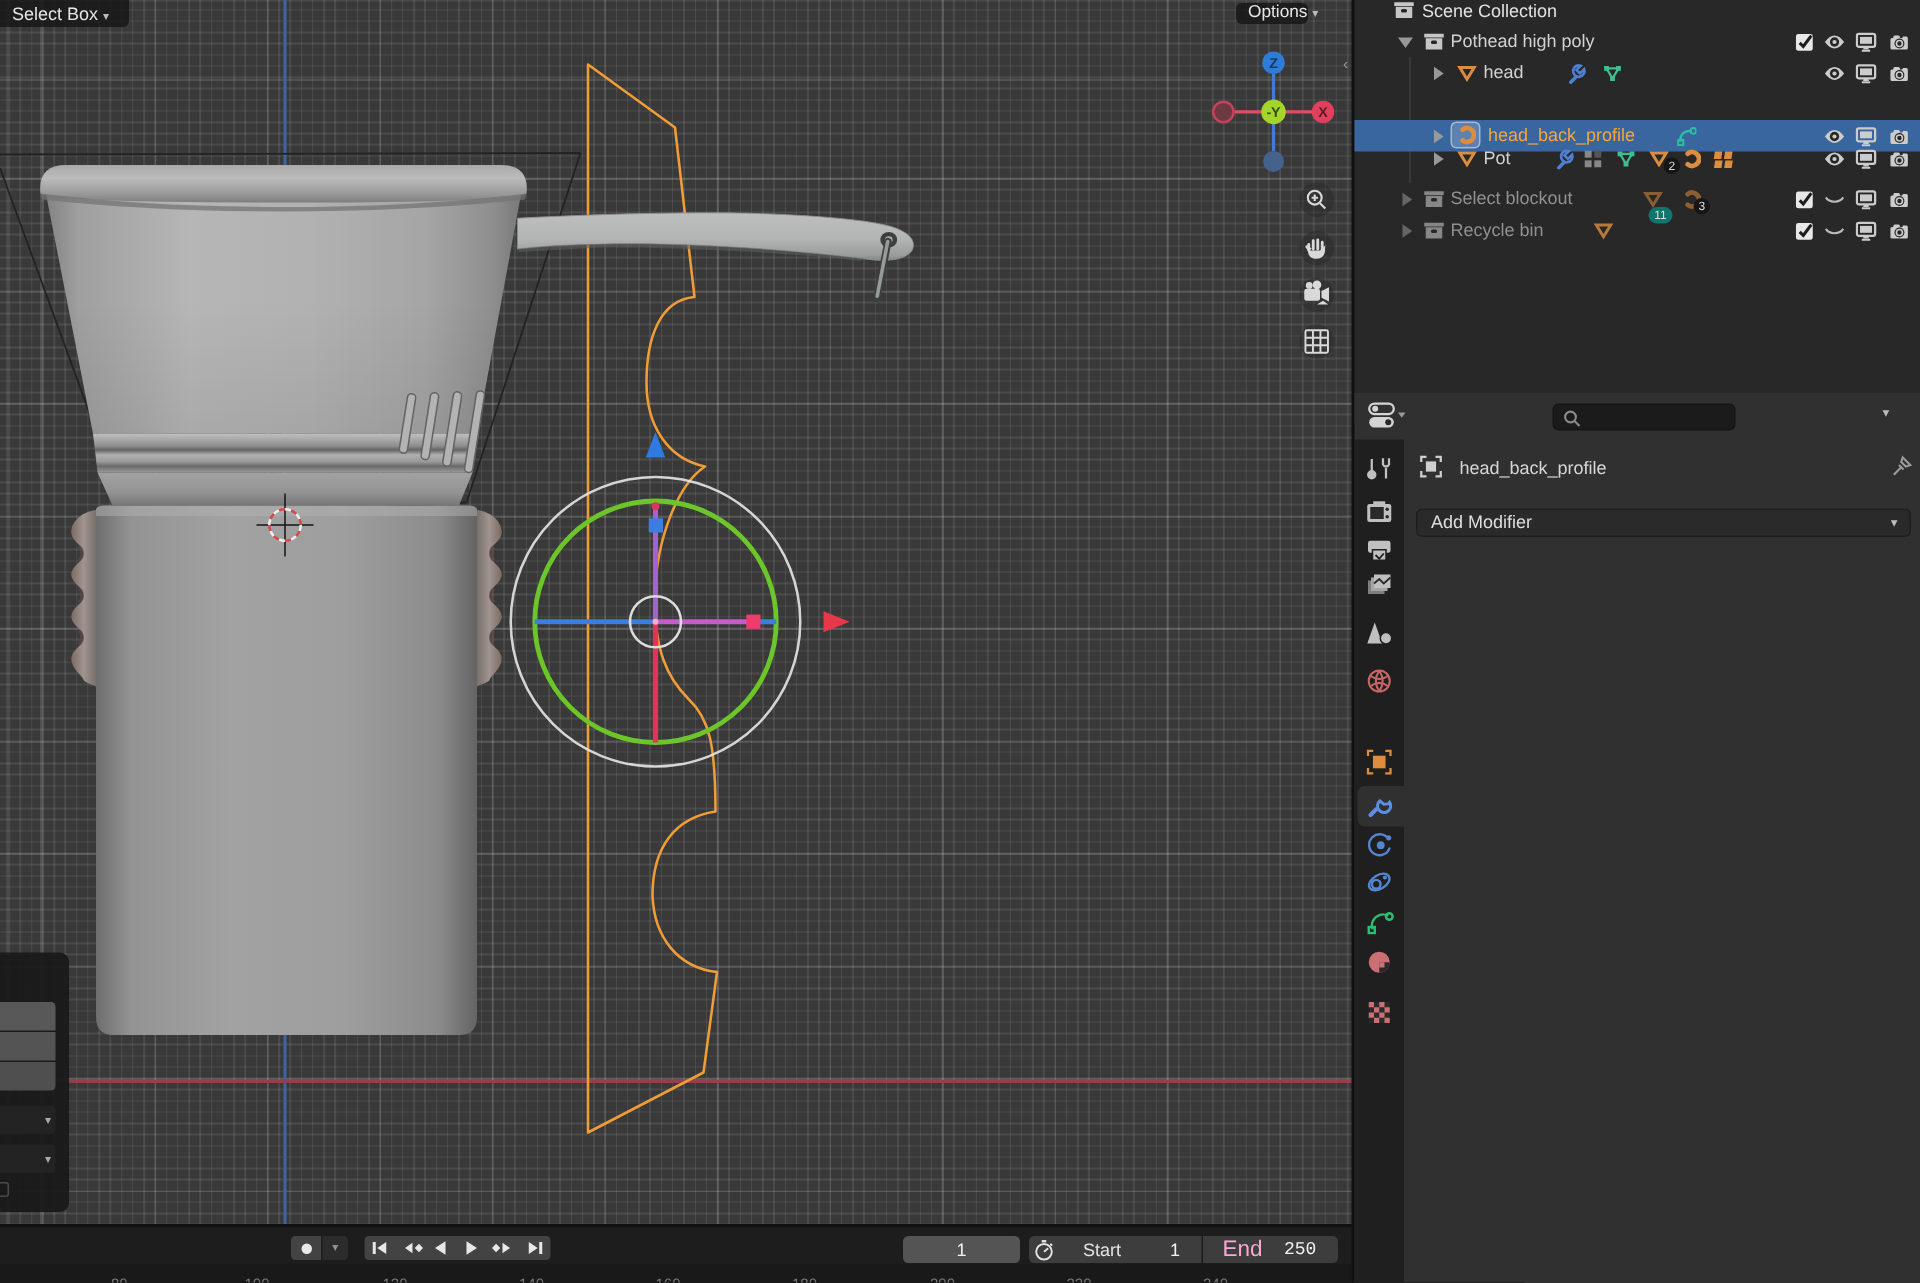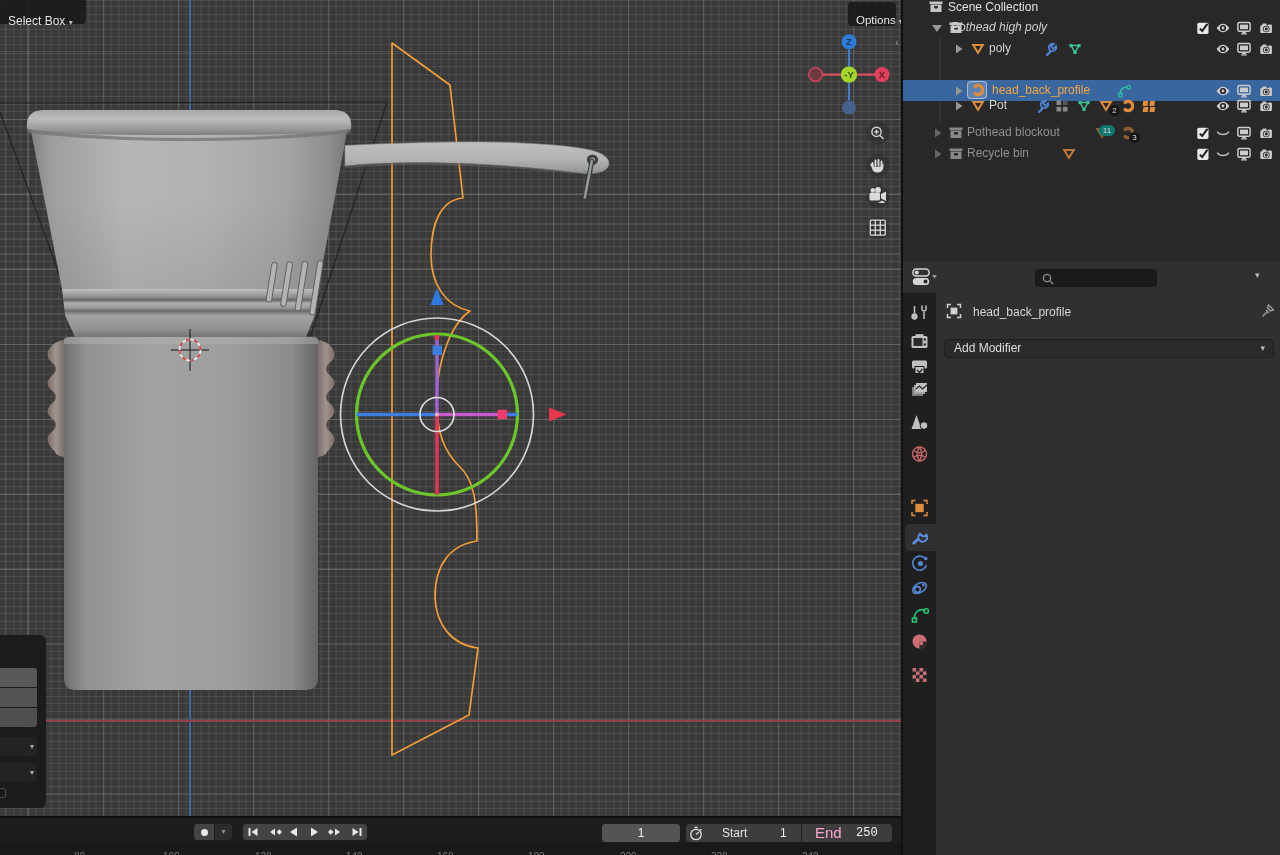--- a/index.html
+++ b/index.html
@@ -14,21 +14,21 @@
       repeating-linear-gradient(90deg, rgba(255,255,255,0.12) 0 1px, transparent 1px 75px),
       repeating-linear-gradient(0deg,  rgba(255,255,255,0.12) 0 1px, transparent 1px 75px),
       repeating-linear-gradient(90deg, rgba(255,255,255,0.085) 0 1px, transparent 1px 7.5px),
       repeating-linear-gradient(0deg,  rgba(255,255,255,0.085) 0 1px, transparent 1px 7.5px),
       #393939;
     background-position: 28px 0, 0 54px, 5.5px 0, 0 1px; }
   #zaxis { left:189px; top:0; width:2px; height:816px; background:#40649f; }
   #xaxis { left:0; top:720px; width:901px; height:2px; background:#92404a; }
 
   .ovbtn { background:rgba(24,24,24,0.85); color:#e6e6e6; font-size:12px;
-    line-height:18px; border-radius:4px; padding:12px 8px; }
+    line-height:18px; border-radius:4px; padding:0 8px; }
 
   
   #timeline { left:0; top:818px; width:901px; height:37px; background:#1d1d1d; }
   #ruler { left:0; top:843px; width:901px; height:12px; background:#191919;
     color:#7b7b7b; font-size:10px; }
   .rnum { position:absolute; top:8px; }
 
   
   #outliner { left:903px; top:0; width:377px; height:288px; background:#282828;
     color:#d1d1d1; font-size:12px; border-radius:0 0 0 6px;}
@@ -189,21 +189,21 @@
         <circle cx="437" cy="414.5" r="17" fill="none" stroke="#dddddd" stroke-width="1.7"></circle>
         <rect x="432.5" y="345.5" width="9.5" height="9.5" fill="#3b7de0"></rect>
         <rect x="497.5" y="409.7" width="9.5" height="9.5" fill="#ef3b6e"></rect>
         <path d="M 549,407.5 L 549,421.5 L 566.5,414.5 Z" fill="#e8364a"></path>
         <path d="M 430.5,305 L 443.5,305 L 437,288 Z" fill="#2f7ae0"></path>
         <circle cx="437" cy="414.5" r="2" fill="#f2b2c0"></circle>
       </g>
     </svg>
 
     <div class="abs ovbtn" style="left:0;top:0;width:86px;height:18px;border-radius:0 0 4px 0;white-space:nowrap;">Select Box&nbsp;<span style="font-size:8px;color:#bbb;">▾</span></div>
-    <div class="abs ovbtn" style="left:824px;top:2px;width:48px;height:14px;line-height:13px;font-size:11.5px;white-space:nowrap;margin-left:24px;">Options&nbsp;<span style="font-size:8px;color:#bbb;">▾</span></div>
+    <div class="abs ovbtn" style="left:824px;top:2px;width:48px;height:14px;line-height:13px;font-size:11.5px;white-space:nowrap;">Options&nbsp;<span style="font-size:8px;color:#bbb;">▾</span></div>
 
     <svg class="abs" style="left:800px;top:20px" width="101" height="230" viewBox="0 0 101 230">
       <g font-family="Liberation Sans, sans-serif">
         <line x1="49" y1="29.3" x2="49" y2="47" stroke="#3f7dd0" stroke-width="2.2"></line>
         <line x1="49" y1="62.6" x2="49" y2="80.6" stroke="#3f7dd0" stroke-width="2.2"></line>
         <line x1="22" y1="54.6" x2="42" y2="54.6" stroke="#d94f63" stroke-width="2.2"></line>
         <line x1="56" y1="54.6" x2="75" y2="54.6" stroke="#d94f63" stroke-width="2.2"></line>
         <circle cx="49" cy="21.8" r="7.5" fill="#2e7cd8"></circle>
         <text x="49" y="25.2" font-size="9.5" font-weight="bold" fill="#163a66" text-anchor="middle">Z</text>
         <circle cx="15.6" cy="54.6" r="6.8" fill="#6e3a41" stroke="#c4435a" stroke-width="1.6"></circle>
@@ -386,21 +386,21 @@
       <span class="olabel" style="left:45px;color:#e2e2e2;">Scene Collection</span>
     </div>
 
     <div class="orow" style="top:17px">
       <svg class="abs" style="left:27px;top:4px" width="14" height="14">
           <use href="#i-tri-dn"></use>
         </svg>
       <svg class="abs" style="left:46px;top:4px" width="14" height="14">
           <use href="#i-coll"></use>
         </svg>
-      <span class="olabel" style="left:48px;font-style:italic;">Pothead high poly</span>
+      <span class="olabel" style="left:64px;">Pothead high poly</span>
       <svg class="abs" style="left:292.5px;top:3.5px" width="15" height="15">
           <use href="#i-chk"></use>
         </svg>
       <svg class="abs" style="left:313px;top:3.5px" width="15" height="15">
           <use href="#i-eye"></use>
         </svg>
       <svg class="abs" style="left:334px;top:3.5px" width="15" height="15">
           <use href="#i-mon"></use>
         </svg>
       <svg class="abs" style="left:356px;top:3.5px" width="15" height="15">
@@ -408,21 +408,21 @@
         </svg>
     </div>
 
     <div class="orow" style="top:38px">
       <svg class="abs" style="left:48px;top:4px" width="14" height="14">
           <use href="#i-tri-rt"></use>
         </svg>
       <svg class="abs" style="left:68px;top:4px" width="14" height="14">
           <use href="#i-mesh"></use>
         </svg>
-      <span class="olabel" style="left:86px;">poly</span>
+      <span class="olabel" style="left:86px;">head</span>
       <svg class="abs" style="left:141px;top:4px" width="14" height="14">
           <use href="#i-wrench"></use>
         </svg>
       <svg class="abs" style="left:165px;top:4px" width="14" height="14">
           <use href="#i-gtri"></use>
         </svg>
       <svg class="abs" style="left:313px;top:3.5px" width="15" height="15">
           <use href="#i-eye"></use>
         </svg>
       <svg class="abs" style="left:334px;top:3.5px" width="15" height="15">
@@ -495,25 +495,25 @@
         </svg>
     </div>
 
     <div class="orow" style="top:122px">
       <svg class="abs" style="left:27px;top:4px;opacity:0.55" width="14" height="14">
           <use href="#i-tri-rt"></use>
         </svg>
       <svg class="abs" style="left:46px;top:4px;opacity:0.6" width="14" height="14">
           <use href="#i-coll"></use>
         </svg>
-      <span class="olabel" style="left:64px;color:#909090;">Pothead blockout</span>
+      <span class="olabel" style="left:64px;color:#909090;">Select blockout</span>
       <svg class="abs" style="left:192px;top:4px;opacity:0.55" width="14" height="14">
           <use href="#i-mesh"></use>
         </svg>
-      <div class="abs" style="left:196px;top:3px;width:16px;height:11px;background:#0f766e;border-radius:6px;color:#ddd;font-size:8px;text-align:center;line-height:11px;">11</div>
+      <div class="abs" style="left:196px;top:16px;width:16px;height:11px;background:#0f766e;border-radius:6px;color:#ddd;font-size:8px;text-align:center;line-height:11px;">11</div>
       <svg class="abs" style="left:217px;top:4px;opacity:0.55" width="14" height="14">
           <use href="#i-curve"></use>
         </svg>
       <div class="abs" style="left:226px;top:9.5px;width:11px;height:11px;background:#161616;border-radius:50%;color:#ddd;font-size:8px;text-align:center;line-height:11px;">3</div>
       <svg class="abs" style="left:292.5px;top:3.5px" width="15" height="15">
           <use href="#i-chk"></use>
         </svg>
       <svg class="abs" style="left:313px;top:3.5px" width="15" height="15">
           <use href="#i-eye-c"></use>
         </svg>

